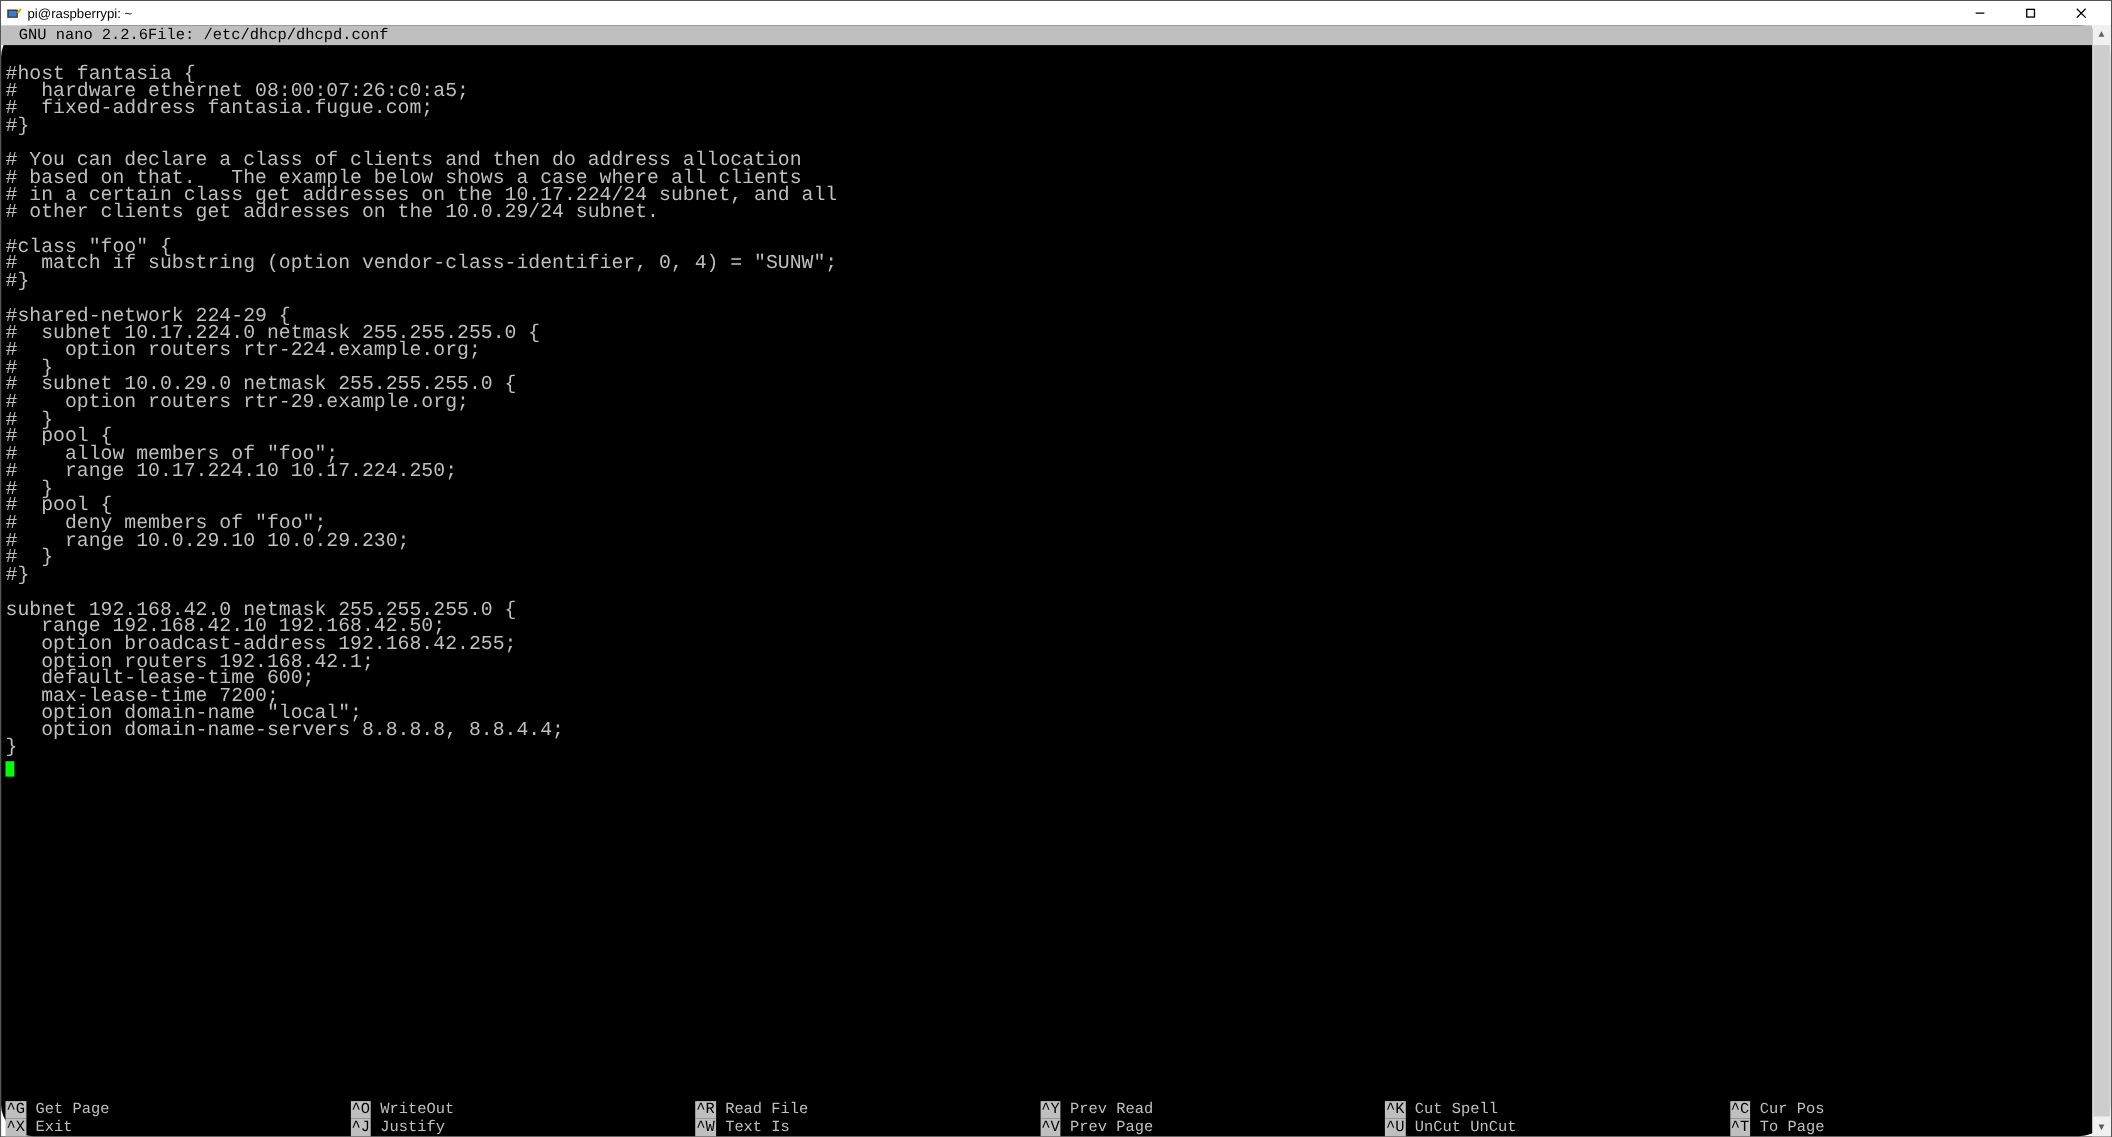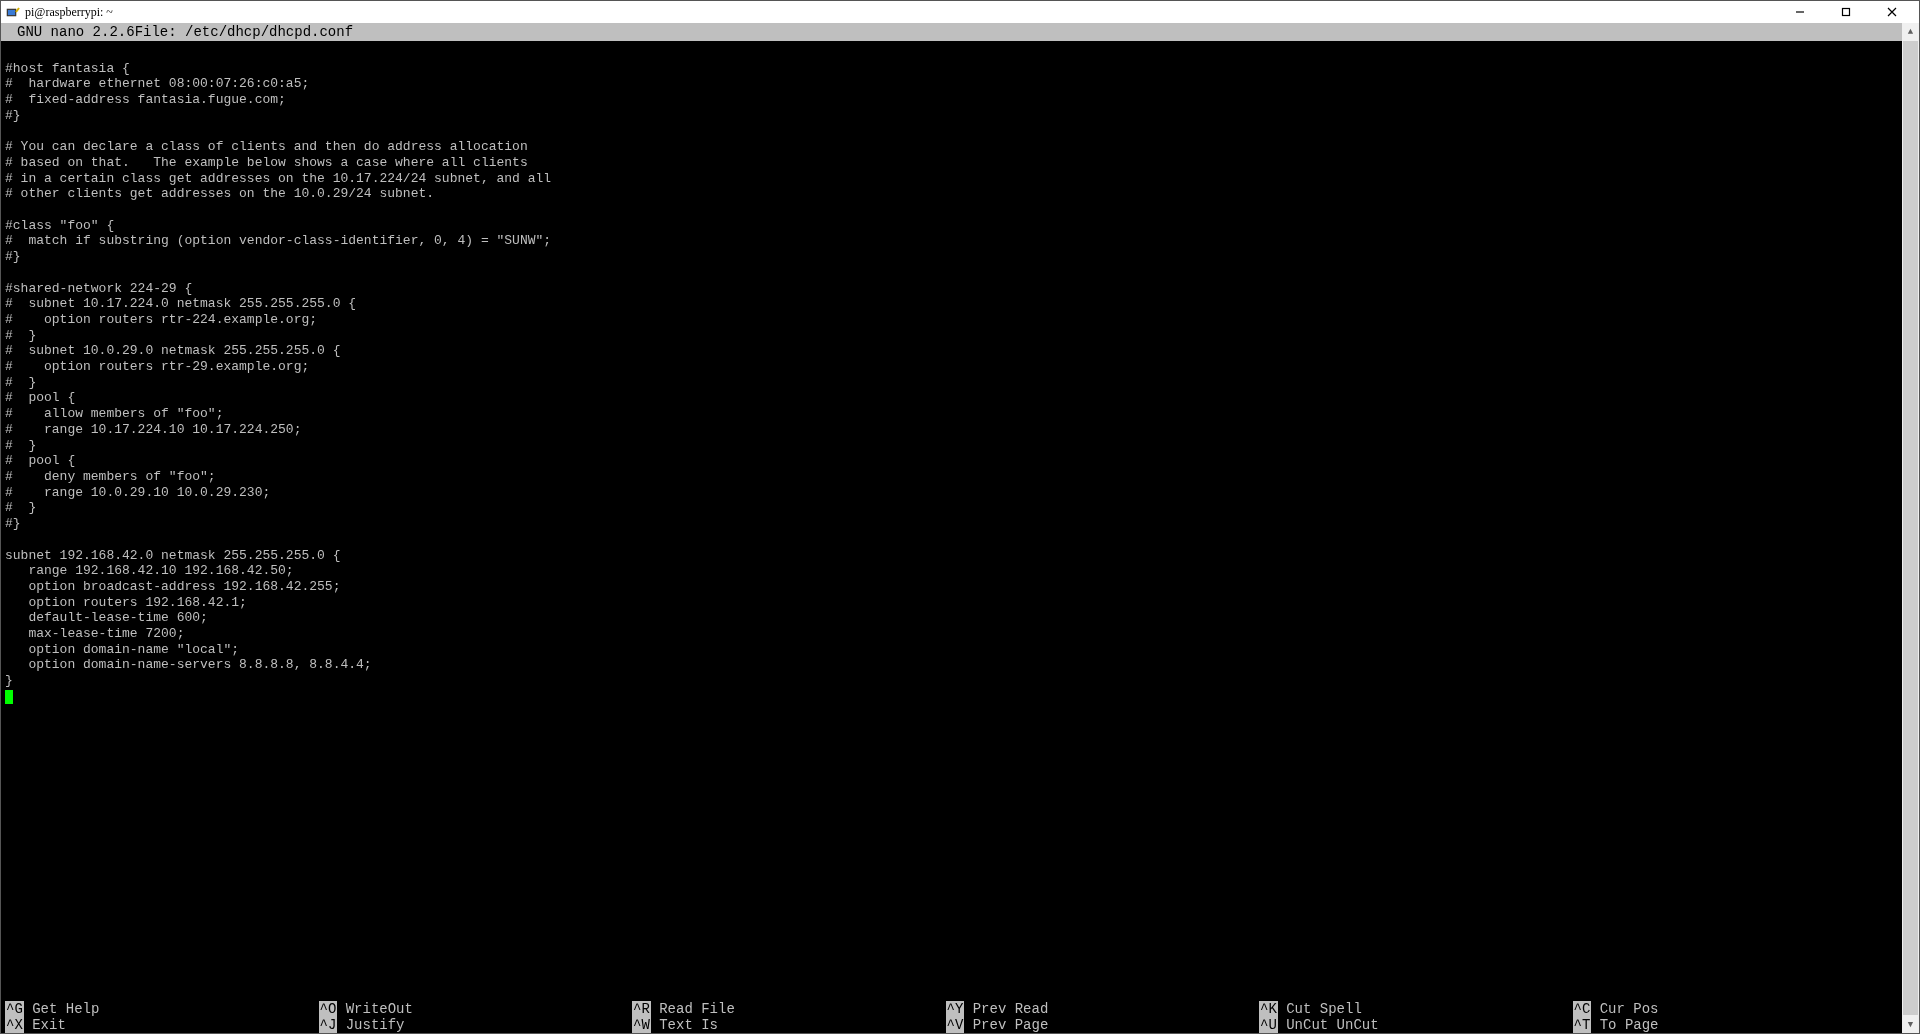--- a/index.html
+++ b/index.html
@@ -17,21 +17,21 @@
     display: flex;
     flex-direction: column;
     border: 1px solid #555;
   }
   .titlebar {
     height: 22px;
     background: #ffffff;
     display: flex;
     align-items: center;
     padding: 0 4px;
-    font-family: Liberation Serif, serif;
+    font-family: Liberation Sans, sans-serif;
     font-size: 12px;
     color: #000;
   }
   .titlebar .icon {
     width: 16px; height: 16px;
     margin-right: 4px;
     display: inline-flex;
     align-items: center; justify-content: center;
   }
   .titlebar .controls {
@@ -44,20 +44,21 @@
     display: flex; align-items: center; justify-content: center;
     color: #000;
   }
   .titlebar .ctrl svg { stroke: #000; stroke-width: 1.2; fill: none; }
   .terminal {
     flex: 1;
     background: #000000;
     color: #bfbfbf;
     display: flex;
     position: relative;
+    border-radius: 29px;
   }
   .term-inner {
     flex: 1;
     display: flex;
     flex-direction: column;
   }
   .nano-header {
     background: #bfbfbf;
     color: #000000;
     height: 18px;
@@ -66,21 +67,21 @@
     display: flex;
   }
   .nano-header .left { padding-left: 16px; white-space: pre; }
   .nano-header .center { flex: 1; text-align: left; white-space: pre; }
   .nano-header .right { width: 16px; }
   .editor {
     flex: 1;
     white-space: pre;
     line-height: 15.7px;
     padding: 4px 16px 0 4px;
-    font-size: 13px;
+    font-size: 18px;
     color: #bfbfbf;
     position: relative;
   }
   .cursor {
     display: inline-block;
     width: 8px; height: 14px;
     background: #00ff00;
     vertical-align: text-bottom;
   }
   .shortcuts {
@@ -195,21 +196,21 @@
    option broadcast-address 192.168.42.255;
    option routers 192.168.42.1;
    default-lease-time 600;
    max-lease-time 7200;
    option domain-name "local";
    option domain-name-servers 8.8.8.8, 8.8.4.4;
 }
 <span class="cursor"></span></div>
 
       <div class="shortcuts" id="shortcuts">
-          <div class="sc-item"><span class="sc-key">^G</span><span> Get Help</span></div>
+          <div class="sc-item"><span class="sc-key">^G</span><span> Get Page</span></div>
           <div class="sc-item"><span class="sc-key">^O</span><span> WriteOut</span></div>
           <div class="sc-item"><span class="sc-key">^R</span><span> Read File</span></div>
           <div class="sc-item"><span class="sc-key">^Y</span><span> Prev Read</span></div>
           <div class="sc-item"><span class="sc-key">^K</span><span> Cut Spell</span></div>
           <div class="sc-item"><span class="sc-key">^C</span><span> Cur Pos</span></div>
           <div class="sc-item"><span class="sc-key">^X</span><span> Exit</span></div>
           <div class="sc-item"><span class="sc-key">^J</span><span> Justify</span></div>
           <div class="sc-item"><span class="sc-key">^W</span><span> Text Is</span></div>
           <div class="sc-item"><span class="sc-key">^V</span><span> Prev Page</span></div>
           <div class="sc-item"><span class="sc-key">^U</span><span> UnCut UnCut</span></div>

